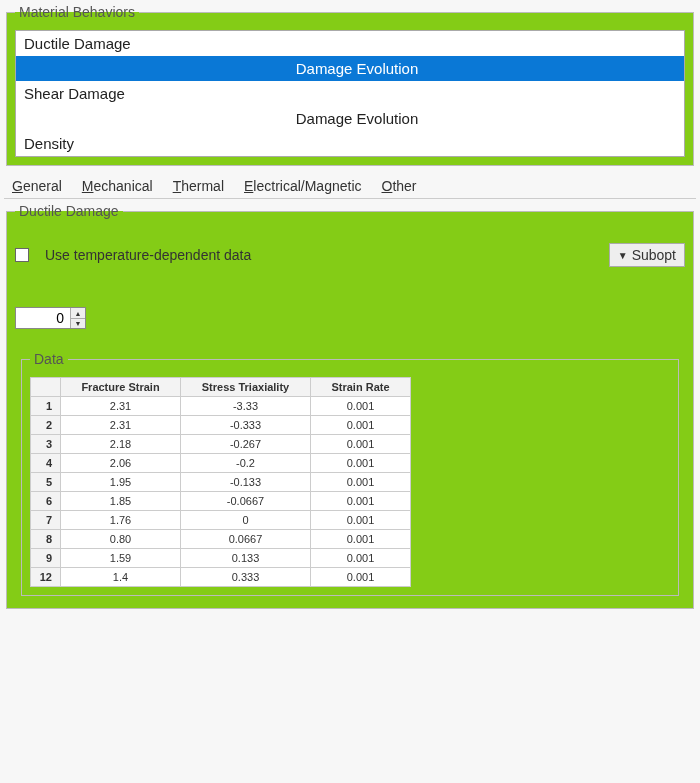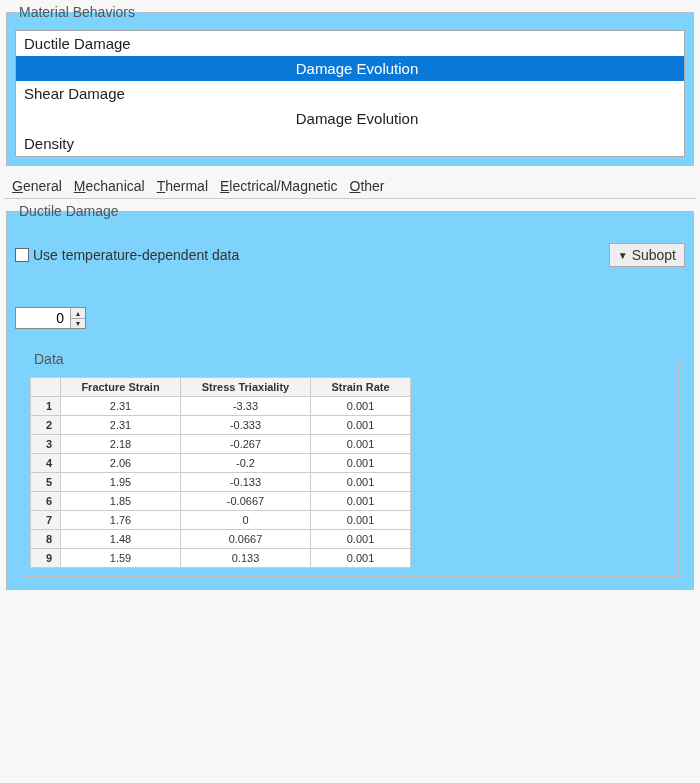--- a/index.html
+++ b/index.html
@@ -9,21 +9,21 @@
       color: #333;
       background: #f7f7f7;
       width: 700px;
       height: 783px;
       overflow: hidden;
     }
     fieldset {
       border: 1px solid #bbb;
       margin: 4px 6px;
       padding: 6px 8px 8px 8px;
-      background: #7dd3fc;
+      background: #84cc16;
     }
     legend {
       font-size: 14px;
       color: #555;
       padding: 0 4px;
     }
     .behaviors-list {
       background: #fff;
       border: 1px solid #aaa;
       margin-top: 4px;
@@ -37,37 +37,37 @@
     .behaviors-item.child {
       padding-left: 22px;
       text-align: center;
     }
     .behaviors-item.selected {
       background: #0a78d6;
       color: #fff;
     }
     .menu-tabs {
       display: flex;
-      gap: 12px;
+      gap: 20px;
       padding: 6px 8px 4px 8px;
       border-bottom: 1px solid #ccc;
       margin: 6px 4px 2px 4px;
     }
     .menu-tabs span {
       cursor: pointer;
       font-size: 14px;
       color: #333;
     }
     .menu-tabs span u {
       text-decoration: underline;
     }
     .form-row {
       display: flex;
       align-items: center;
-      gap: 4px;
+      gap: 16px;
       margin: 22px 0;
     }
     .subopt-wrap {
       display: flex;
       justify-content: space-between;
       align-items: center;
     }
     .checkbox {
       width: 14px;
       height: 14px;
@@ -241,26 +241,32 @@
             <td>0.001</td>
           </tr>
           <tr>
             <td class="rownum">7</td>
             <td>1.76</td>
             <td>0</td>
             <td>0.001</td>
           </tr>
           <tr>
             <td class="rownum">8</td>
-            <td>1.48</td>
+            <td>0.80</td>
             <td>0.0667</td>
             <td>0.001</td>
           </tr>
           <tr>
             <td class="rownum">9</td>
             <td>1.59</td>
             <td>0.133</td>
+            <td>0.001</td>
+          </tr>
+          <tr>
+            <td class="rownum">12</td>
+            <td>1.4</td>
+            <td>0.333</td>
             <td>0.001</td>
           </tr>
         </tbody>
     </table>
   </fieldset>
 </fieldset>
 
 </body></html>

